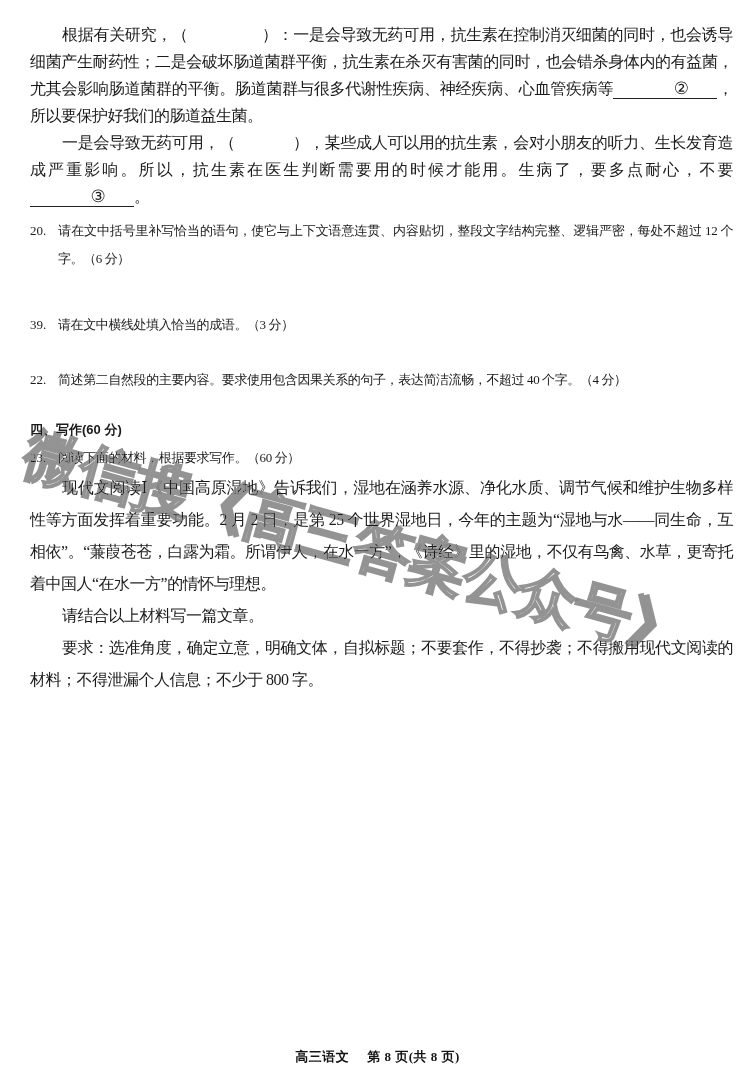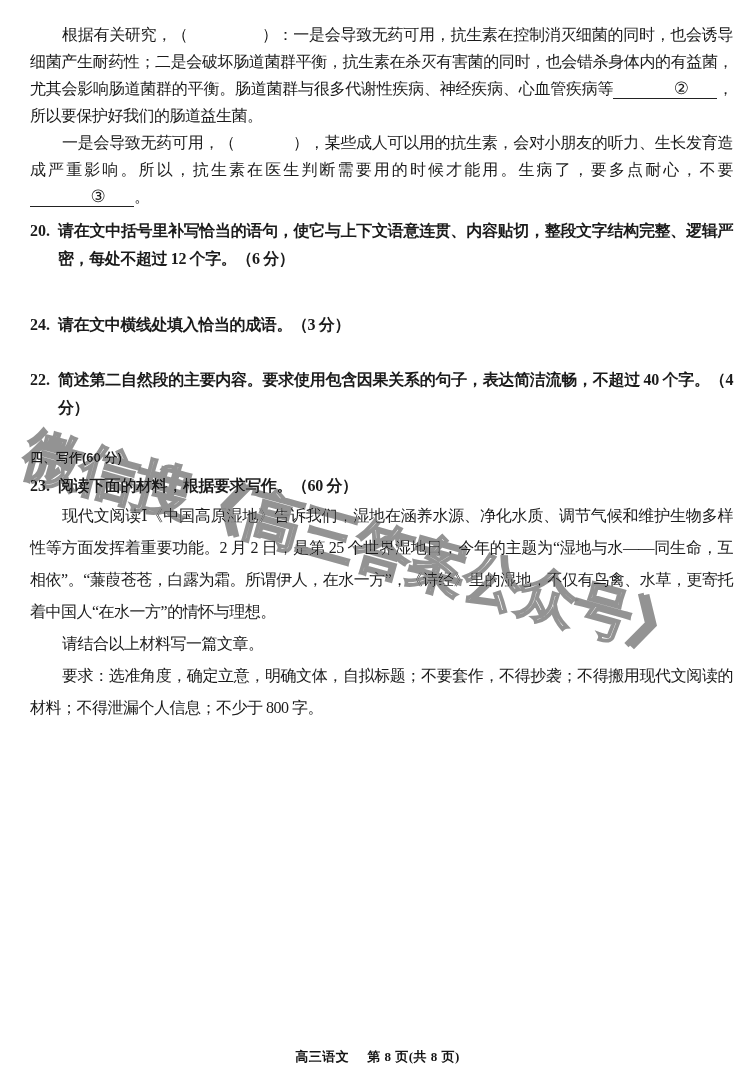--- a/index.html
+++ b/index.html
@@ -14,23 +14,23 @@
   .content{
     position:absolute;left:30px;top:0;width:703px;
   }
   p{margin:0;}
   .para{
     font-size:16px;line-height:27px;letter-spacing:-0.5px;
     text-align:justify;text-indent:2em;
   }
   .kai{font-family:"Liberation Serif","DejaVu Serif",serif;}
   .question{
-    font-size:16px;line-height:28px;letter-spacing:-0.4px;
+    font-size:13px;line-height:28px;letter-spacing:-0.4px;
     text-align:justify;
-    padding-left:28px;text-indent:-28px;font-weight:bold;
+    padding-left:28px;text-indent:-28px;
   }
   .qnum{display:inline-block;width:28px;text-indent:0;letter-spacing:0;}
   .section-heading{
     margin:0;font-size:13px;line-height:28px;font-weight:700;
     font-family:"Liberation Sans","DejaVu Sans",sans-serif;
   }
   .material{font-size:16px;line-height:32px;}
   .paren-gap{display:inline-block;}
   .gap-wide{width:74px;}
   .gap-narrow{width:58px;}
@@ -81,21 +81,21 @@
 <div class="page">
 
   <div class="content">
 
     <p class="para kai mt-p1"><span>根据有关研究，（</span><span class="paren-gap gap-wide"></span><span>）：一是会导致无药可用，抗生素在控制消灭细菌的同时，也会诱导细菌产生耐药性；二是会破坏肠道菌群平衡，抗生素在杀灭有害菌的同时，也会错杀身体内的有益菌，尤其会影响肠道菌群的平衡。肠道菌群与很多代谢性疾病、神经疾病、心血管疾病等</span><span class="ublank"><span class="circled">②</span></span><span>，所以要保护好我们的肠道益生菌。</span></p>
 
     <p class="para kai"><span>一是会导致无药可用，（</span><span class="paren-gap gap-narrow"></span><span>），某些成人可以用的抗生素，会对小朋友的听力、生长发育造成严重影响。所以，抗生素在医生判断需要用的时候才能用。生病了，要多点耐心，不要</span><span class="ublank"><span class="circled">③</span></span><span>。</span></p>
 
     <p class="question mt-q20"><span class="qnum">20.</span><span>请在文中括号里补写恰当的语句，使它与上下文语意连贯、内容贴切，整段文字结构完整、逻辑严密，每处不超过 12 个字。（6 分）</span></p>
 
-    <p class="question mt-q21"><span class="qnum">24.</span><span>请在文中横线处填入恰当的成语。（3 分）</span></p>
+    <p class="question mt-q21"><span class="qnum">39.</span><span>请在文中横线处填入恰当的成语。（3 分）</span></p>
 
     <p class="question mt-q22"><span class="qnum">22.</span><span>简述第二自然段的主要内容。要求使用包含因果关系的句子，表达简洁流畅，不超过 40 个字。（4 分）</span></p>
 
     <h3 class="section-heading mt-head">四、写作(60 分)</h3>
 
     <p class="question"><span class="qnum">23.</span><span>阅读下面的材料，根据要求写作。（60 分）</span></p>
 
     <p class="para kai material">现代文阅读Ⅰ《中国高原湿地》告诉我们，湿地在涵养水源、净化水质、调节气候和维护生物多样性等方面发挥着重要功能。2 月 2 日，是第 25 个世界湿地日，今年的主题为“湿地与水——同生命，互相依”。“蒹葭苍苍，白露为霜。所谓伊人，在水一方”，《诗经》里的湿地，不仅有鸟禽、水草，更寄托着中国人“在水一方”的情怀与理想。</p>
 
     <p class="para kai material">请结合以上材料写一篇文章。</p>

